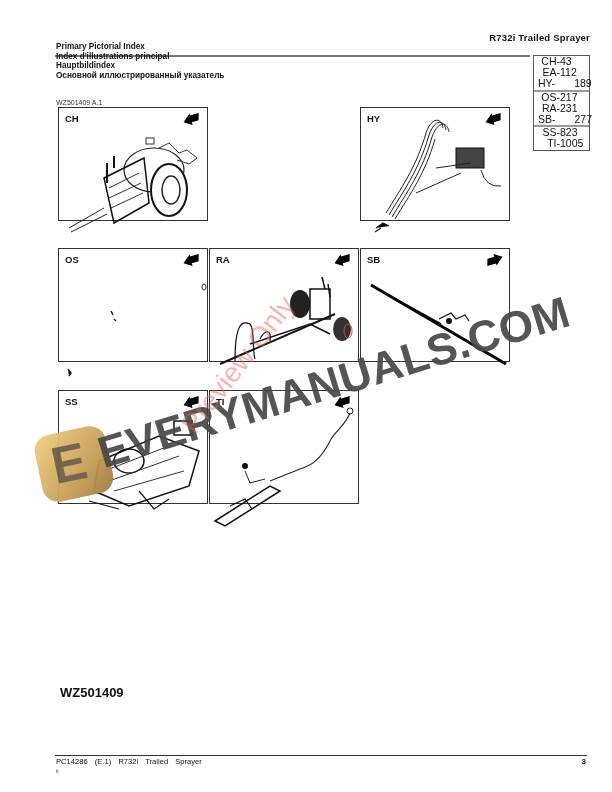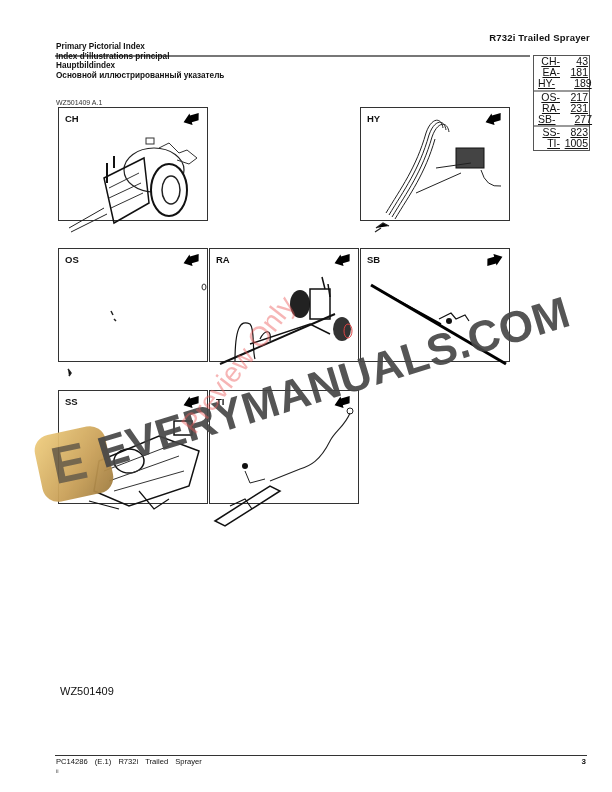--- a/index.html
+++ b/index.html
@@ -3,29 +3,29 @@
 <meta charset="utf-8">
 <style>
   html,body{margin:0;padding:0;background:#fff;}
   body{width:612px;height:792px;position:relative;overflow:hidden;font-family:"Liberation Sans",sans-serif;color:#111;}
   .abs{position:absolute;}
   .hdr-title{right:22px;top:32px;font-size:9.5px;font-weight:bold;letter-spacing:0.2px;}
   .hdr-rule{left:55px;top:55px;width:475px;height:2px;background:#777;}
   .titles{left:56px;top:42px;font-size:8.2px;font-weight:bold;line-height:9.6px;}
   .fig-ref{left:56px;top:99px;font-size:7px;color:#333;}
   .index-box{left:533px;top:55px;width:55px;border:1px solid #555;font-size:10.5px;}
-  .index-row{display:flex;justify-content:space-between;padding:0 1px 0 4px;height:11.2px;line-height:11.2px;text-decoration:underline;}
+  .index-row{display:flex;padding:0 1px 0 4px;height:11.2px;line-height:11.2px;}
   .index-row .code{width:22px;text-align:right;}
   .index-row.group-end{border-bottom:2px solid #999;gap:19px;}
   .grid{left:58px;top:107px;width:452px;height:424px;}
   .cell{position:absolute;width:150px;height:114px;border:1px solid #333;box-sizing:border-box;background:#fff;}
   .cell .lbl{position:absolute;left:6px;top:5px;font-size:9.5px;font-weight:bold;}
   .cell .arrow{position:absolute;right:6px;top:5px;width:18px;height:12px;}
   .cell svg.art{position:absolute;left:0;top:0;width:150px;height:141px;}
-  .fig-id{left:60px;top:685px;font-size:11px;font-weight:normal;}
+  .fig-id{left:60px;top:685px;font-size:13px;font-weight:bold;}
   .foot-rule{left:55px;top:755px;width:532px;height:1px;background:#333;}
   .foot{left:56px;top:757px;font-size:7.6px;word-spacing:5px;}
   .foot-sub{left:56px;top:768px;font-size:6px;color:#444;}
   .page-no{right:26px;top:757px;font-size:8px;font-weight:bold;}
   .wm-text{left:110px;top:300px;font-size:44px;font-weight:bold;color:rgba(70,70,70,0.92);transform:rotate(-17deg);transform-origin:left top;white-space:nowrap;letter-spacing:0.5px;top:430px;left:92px;}
   .wm-preview{left:175px;top:420px;font-size:28px;color:rgba(235,90,90,0.45);transform:rotate(-52deg);transform-origin:left top;white-space:nowrap;}
   .wm-logo{left:38px;top:430px;width:72px;height:68px;border-radius:16px;background:linear-gradient(135deg,#f0cf80,#c9a058 60%,#9d7a3e);transform:rotate(-12deg);opacity:0.95;}
   .wm-logo span{position:absolute;left:14px;top:2px;font-size:52px;font-weight:bold;color:#6e5f45;}
 </style>
 </head>
@@ -42,21 +42,21 @@
 </div>
 <div class="abs fig-ref">WZ501409 A.1</div>
 
 <div class="abs index-box">
   <div class="index-row">
       <span class="code">CH-</span>
       <span>43</span>
     </div>
   <div class="index-row">
       <span class="code">EA-</span>
-      <span>181</span>
+      <span>112</span>
     </div>
   <div class="index-row group-end">
       <span class="code">HY-</span>
       <span>189</span>
     </div>
   <div class="index-row">
       <span class="code">OS-</span>
       <span>217</span>
     </div>
   <div class="index-row">

